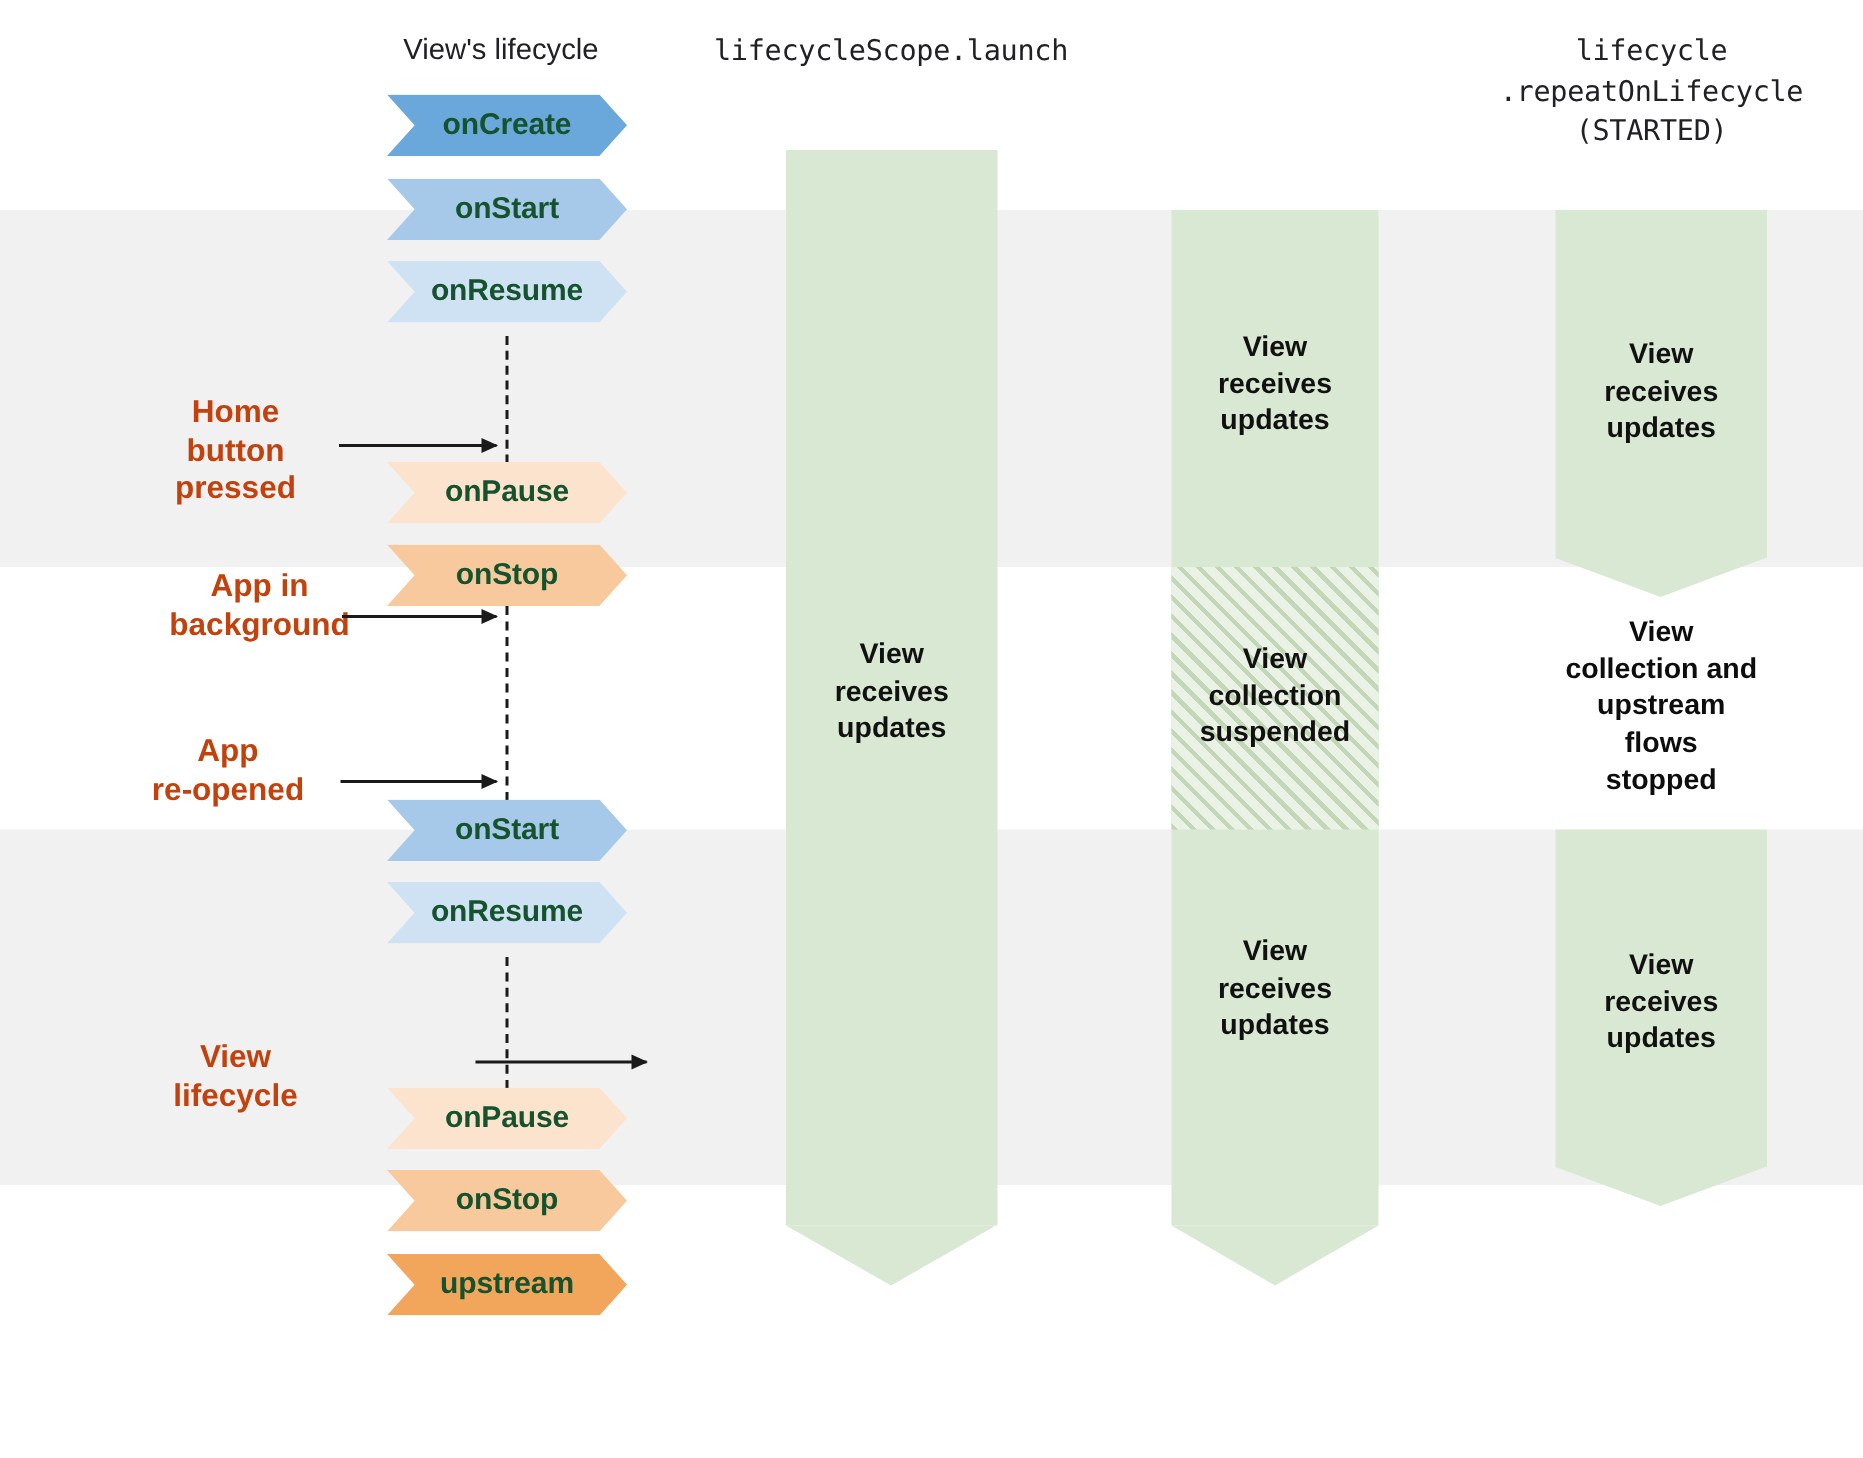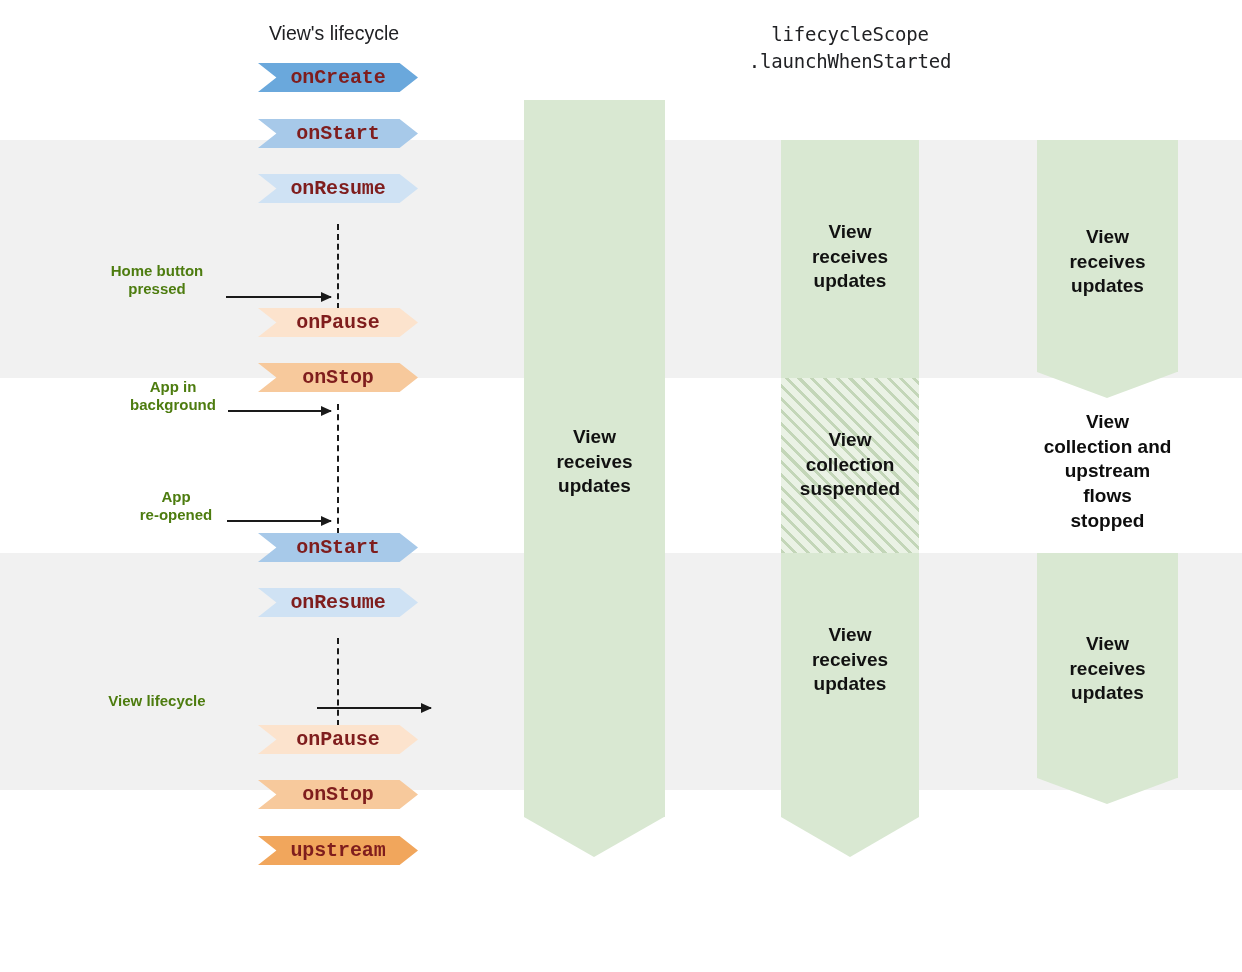--- a/index.html
+++ b/index.html
@@ -37,46 +37,45 @@
     letter-spacing:-0.2px;
   }
   #head-lifecycle { left:228px; top:21px; width:212px; }
   #head-launch    { left:470px; top:21px; width:248px; }
   #head-lws       { left:735px; top:21px; width:230px; }
   #head-rol       { left:985px; top:21px; width:232px; }
 
   
   .chip {
     position:absolute;
-    height:29px;
+    height:41px;
     width:160px;
     display:flex; align-items:center; justify-content:center;
-    font-size:20px; font-weight:bold; color:#7f1d1d;
+    font-size:20px; font-weight:bold; color:#14532d;
     letter-spacing:-0.1px;
     z-index:3;
     clip-path: polygon(0 0, 88.5% 0, 100% 50%, 88.5% 100%, 0 100%, 11.5% 50%);
-    font-family: Liberation Mono, monospace;
   }
   .chip-left { left:258px; }
 
   
   .dash {
     position:absolute;
     left:337px; width:0;
     border-left:2.6px dashed #1a1a1a;
     z-index:2;
   }
 
   
   .annot { position:absolute; z-index:4; }
   .annot .lbl {
     position:absolute;
     right:0;
     text-align:center;
-    font-size:15px; font-weight:bold; color:#4d7c0f;
+    font-size:21px; font-weight:bold; color:#c2410c;
     line-height:1.22;
     white-space:pre-line;
   }
   .annot .arrow {
     position:absolute;
     height:2px; background:#1a1a1a;
   }
   .annot .arrow::after {
     content:"";
     position:absolute; right:-1px; top:-4.5px;
@@ -125,22 +124,24 @@
 </style>
 </head>
 <body>
 
 <div id="stage">
 
   <div class="band" id="band-started-1"></div>
   <div class="band" id="band-started-2"></div>
 
   <div class="col-head sans" id="head-lifecycle">View's lifecycle</div>
-  <div class="col-head mono" id="head-lws">lifecycleScope
-.launchWhenStarted</div>
+  <div class="col-head mono" id="head-launch">lifecycleScope.launch</div>
+  <div class="col-head mono" id="head-rol">lifecycle
+.repeatOnLifecycle
+(STARTED)</div>
 
   <div class="bar" style="left:524px; top:100px; width:141px; height:717px;"></div>
   <div class="bar-arrowtip" style="left:524px; top:817px;
               border-left:70.5px solid transparent;
               border-right:70.5px solid transparent;
               border-top:40px solid #d9e8d2;"></div>
   <div class="bar-label" style="left:524px; top:425px; width:141px;">View
 receives
 updates</div>
 
@@ -225,21 +226,21 @@
     <div class="arrow" style="left:131px; top:34px; width:105px;"></div>
   </div>
 
   <div class="annot" style="left:95px; top:378px; width:240px;">
     <div class="lbl" style="right:100px; top:0; width:124px;">App in
 background</div>
     <div class="arrow" style="left:133px; top:32px; width:103px;"></div>
   </div>
 
   <div class="annot" style="left:95px; top:488px; width:240px;">
-    <div class="lbl" style="right:97px; top:0; width:124px;">App
+    <div class="lbl" style="right:121px; top:0; width:124px;">App
 re-opened</div>
     <div class="arrow" style="left:132px; top:32px; width:104px;"></div>
   </div>
 
   <div class="annot" style="left:95px; top:692px; width:240px;">
     <div class="lbl" style="right:116px; top:0; width:124px;">View lifecycle</div>
     <div class="arrow" style="left:222px; top:15px; width:114px;"></div>
   </div>
 
 </div>

